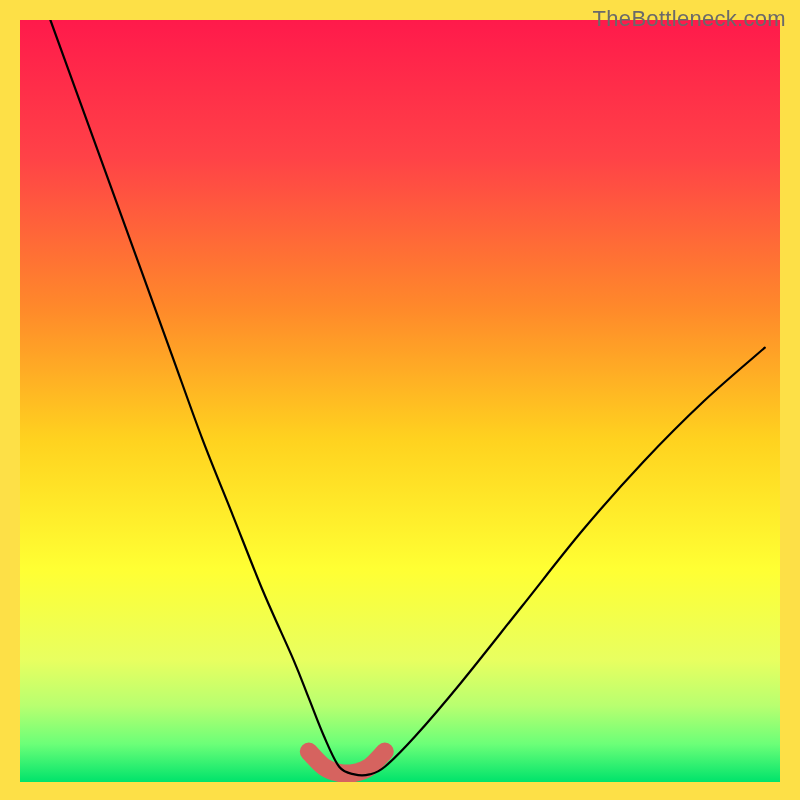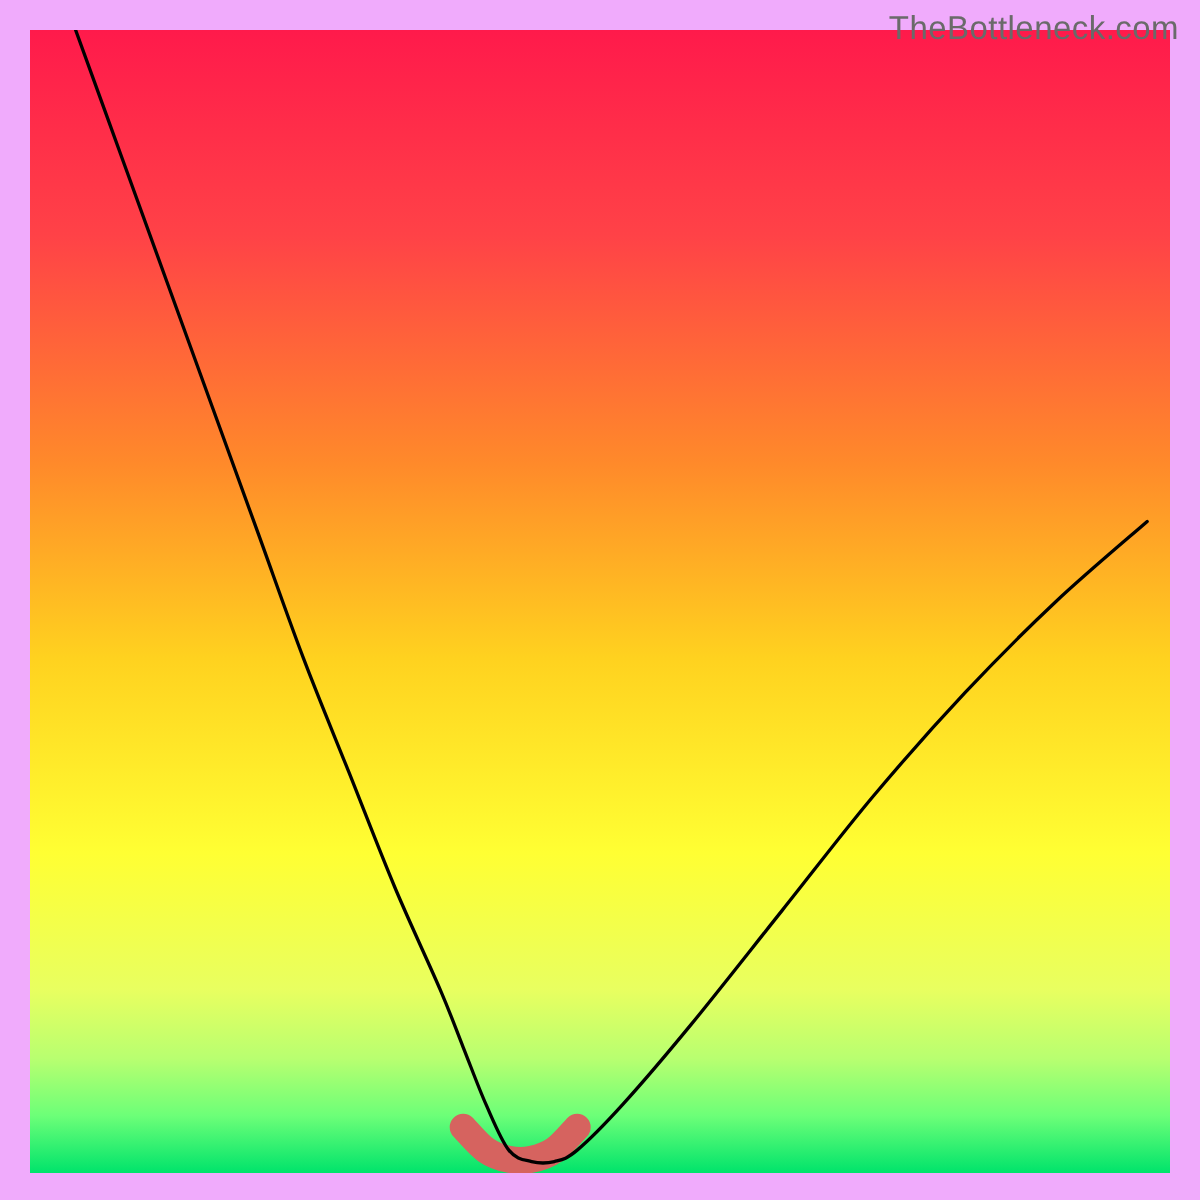--- a/index.html
+++ b/index.html
@@ -8,21 +8,21 @@
     width: 800px;
     height: 800px;
     background: #000;
     overflow: hidden;
     font-family: Arial, Helvetica, sans-serif;
   }
   .stage {
     position: relative;
     width: 800px;
     height: 800px;
-    background: #f0abfc;
+    background: #fde047;
   }
   .watermark {
     position: absolute;
     top: 6px;
     right: 14px;
     color: #6a6a6a;
     font-size: 22px;
     font-weight: 500;
     letter-spacing: 0.3px;
     z-index: 5;

